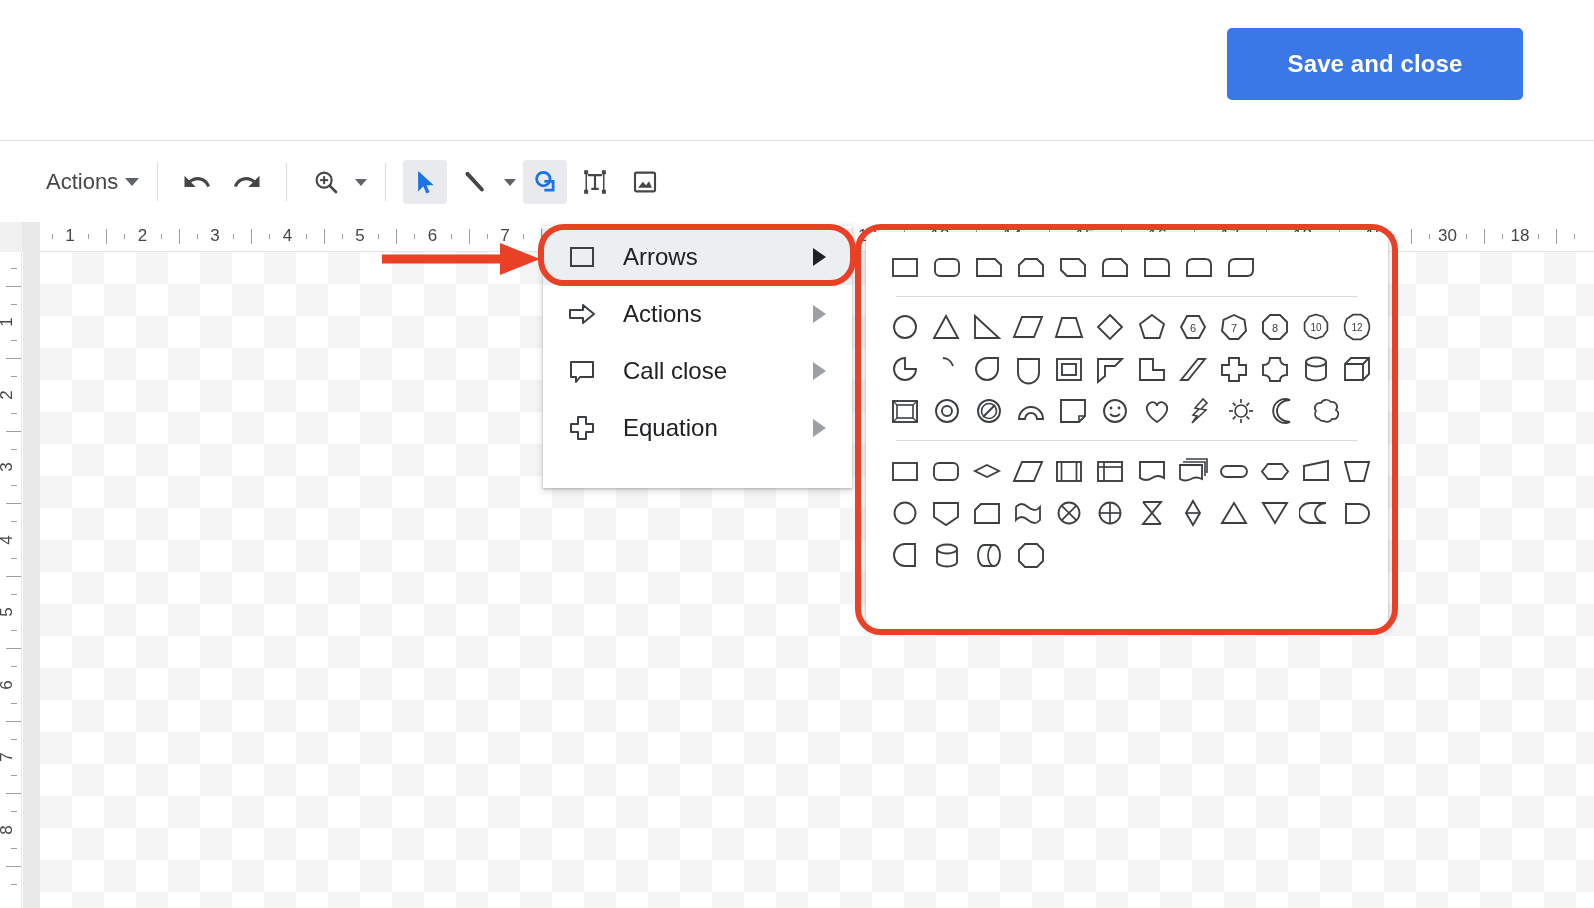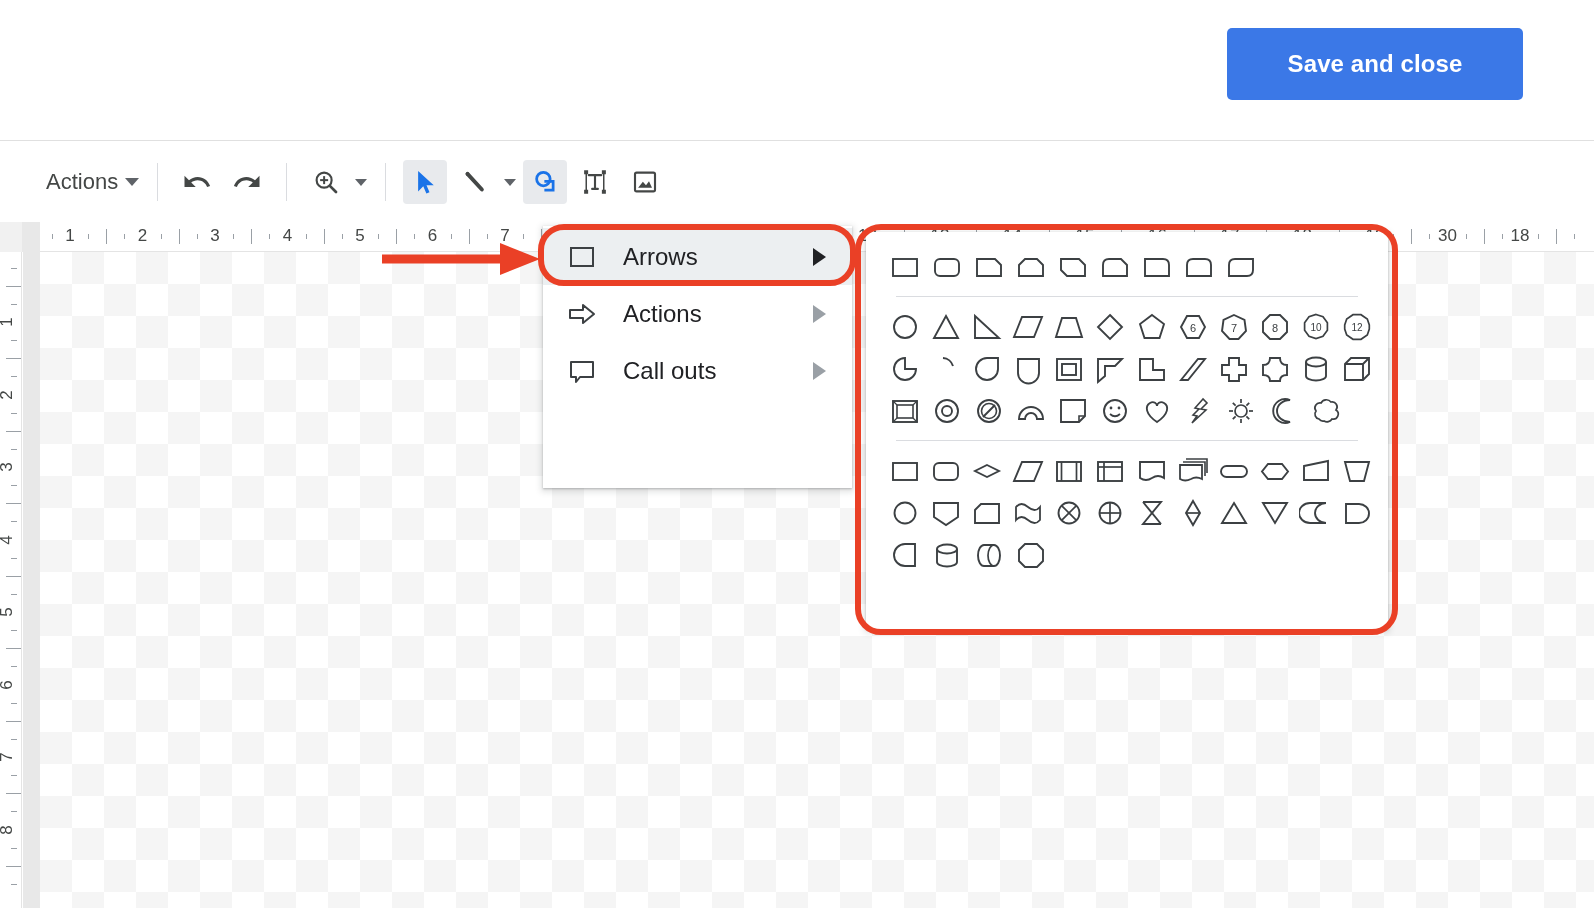--- a/index.html
+++ b/index.html
@@ -520,24 +520,33 @@
     <span class="mi-label">Actions</span>
     <span class="mi-arrow"></span>
   </div>
 
   <div class="menu-item">
     <span class="mi-icon">
       <svg width="30" height="30" viewBox="0 0 30 30">
           <path d="M4 6 H26 V21 H13 L9 26 V21 H4 Z" fill="none" stroke="#3c4043" stroke-width="2" stroke-linejoin="round"></path>
         </svg>
     </span>
-    <span class="mi-label">Call outs</span>
+    <span class="mi-label">Call close</span>
     <span class="mi-arrow"></span>
   </div>
 
+  <div class="menu-item">
+    <span class="mi-icon">
+      <svg width="30" height="30" viewBox="0 0 30 30">
+          <path d="M11 4 H19 V11 H26 V19 H19 V26 H11 V19 H4 V11 H11 Z" fill="none" stroke="#3c4043" stroke-width="2" stroke-linejoin="round"></path>
+        </svg>
+    </span>
+    <span class="mi-label">Equation</span>
+    <span class="mi-arrow"></span>
+  </div>
 </div>
 
 <div class="shapes-panel">
 
   <div class="sp-row">
     <div class="sp-cell">
       <svg width="34" height="34" viewBox="0 0 34 34">
           <rect x="5" y="9" width="24" height="17" fill="none" stroke="#3c4043" stroke-width="1.9"></rect>
         </svg>
     </div>

